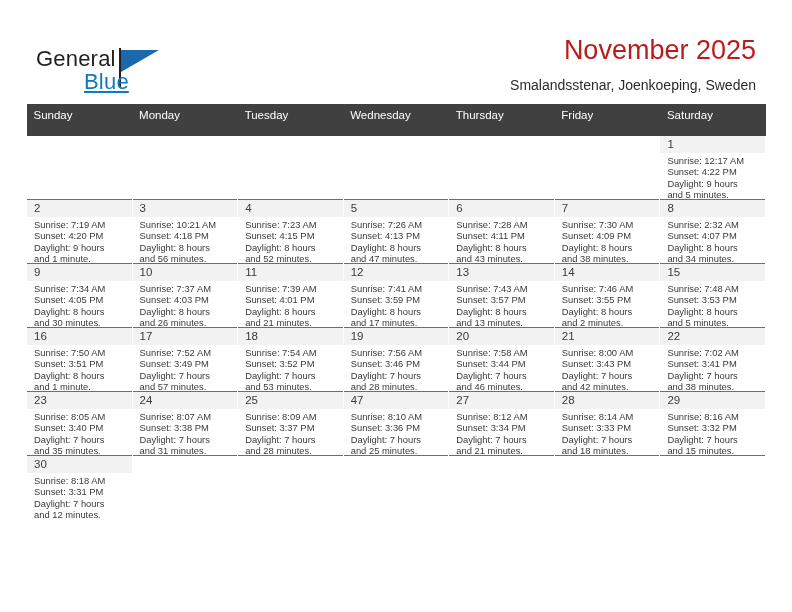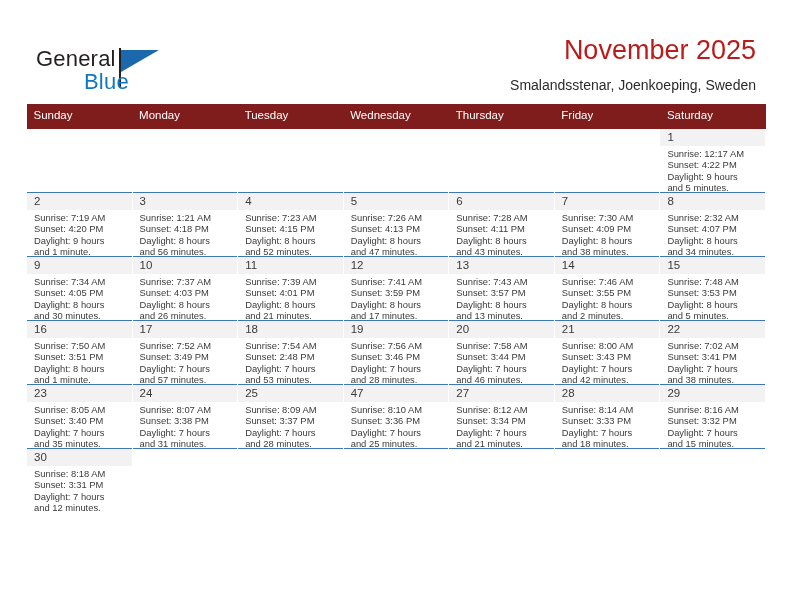--- a/index.html
+++ b/index.html
@@ -48,20 +48,21 @@
   }
   .logo-blue {
     position: absolute;
     left: 48px;
     top: 23px;
     font-size: 22px;
     letter-spacing: 0.2px;
     color: #1278be;
     line-height: 26px;
     font-family: "Liberation Sans", sans-serif;
+    text-decoration: underline;
   }
   .logo-flag {
     position: absolute;
     left: 85px;
     top: 4px;
     width: 0;
     height: 0;
     border-left: 38px solid #1b68ad;
     border-bottom: 22px solid transparent;
   }
@@ -98,26 +99,26 @@
   
   .calendar {
     position: absolute;
     left: 26px;
     top: 104px;
     width: 740px;
     border-collapse: collapse;
     table-layout: fixed;
   }
   .calendar th {
-    background: #7f1d1d;
+    background: #404040;
     color: #ffffff;
     font-size: 11.5px;
     font-weight: normal;
     text-align: left;
-    padding: 5px 0 8px 7px;
+    padding: 5px 0 15px 7px;
     height: 12px;
     border: none;
   }
   .calendar td {
     width: 105.7px;
     height: 63px;
     vertical-align: top;
     padding: 0;
     border-left: 1px solid #ffffff;
     border-right: 1px solid #ffffff;
@@ -228,21 +229,21 @@
                 <div>Sunset: 4:20 PM</div>
                 <div>Daylight: 9 hours</div>
                 <div>and 1 minute.</div>
               </div>
             </div>
           </td>
           <td>
             <div class="cell filled">
               <div class="daynum-bar">3</div>
               <div class="cell-body">
-                <div>Sunrise: 1:21 AM</div>
+                <div>Sunrise: 10:21 AM</div>
                 <div>Sunset: 4:18 PM</div>
                 <div>Daylight: 8 hours</div>
                 <div>and 56 minutes.</div>
               </div>
             </div>
           </td>
           <td>
             <div class="cell filled">
               <div class="daynum-bar">4</div>
               <div class="cell-body">
@@ -398,21 +399,21 @@
                 <div>Daylight: 7 hours</div>
                 <div>and 57 minutes.</div>
               </div>
             </div>
           </td>
           <td>
             <div class="cell filled">
               <div class="daynum-bar">18</div>
               <div class="cell-body">
                 <div>Sunrise: 7:54 AM</div>
-                <div>Sunset: 2:48 PM</div>
+                <div>Sunset: 3:52 PM</div>
                 <div>Daylight: 7 hours</div>
                 <div>and 53 minutes.</div>
               </div>
             </div>
           </td>
           <td>
             <div class="cell filled">
               <div class="daynum-bar">19</div>
               <div class="cell-body">
                 <div>Sunrise: 7:56 AM</div>

